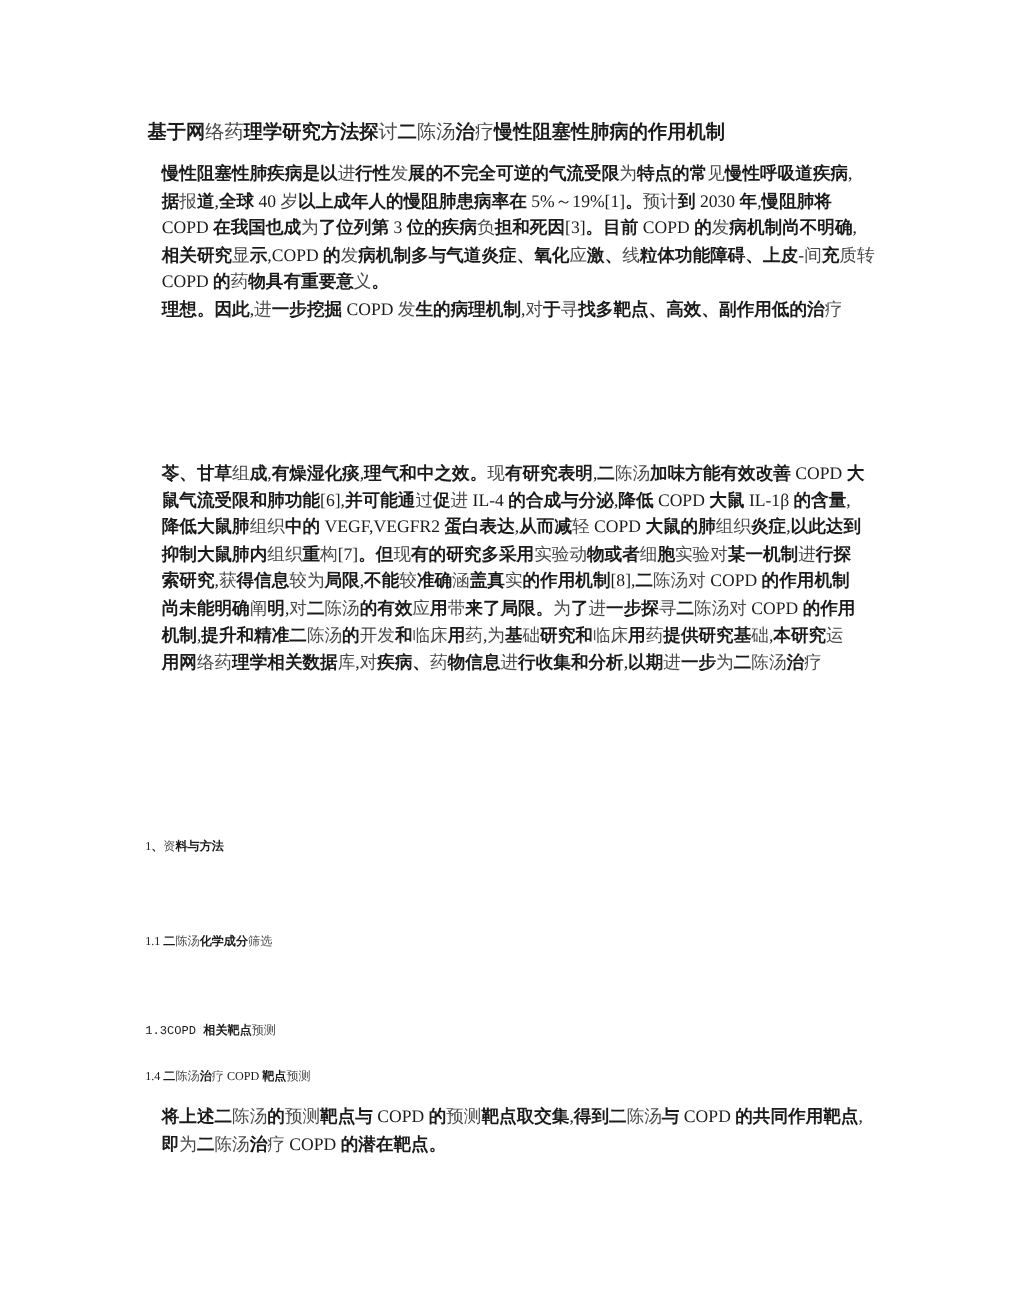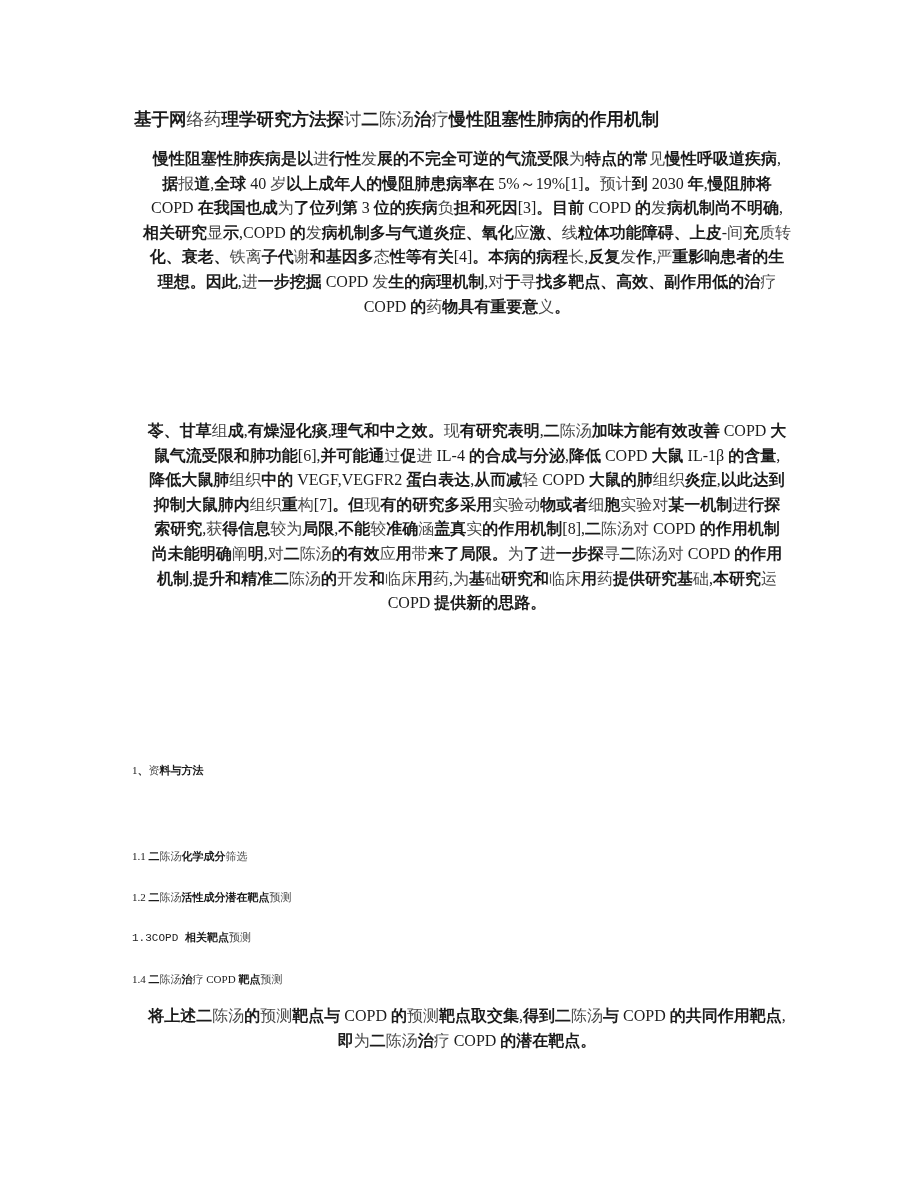--- a/index.html
+++ b/index.html
@@ -14,22 +14,22 @@
     background:var(--bg);
     overflow:hidden;
     font-family:"Liberation Serif","DejaVu Serif",serif;
     color:var(--text);
   }
   .title{
     position:absolute;left:134px;top:106px;margin:0;
     font-size:17.5px;font-weight:700;line-height:26px;white-space:pre;
   }
   .para{
-    position:absolute;left:132px;width:670px;
-    font-size:16px;font-weight:700;text-align:center;
+    position:absolute;left:147px;width:670px;
+    font-size:16px;font-weight:700;
   }
   .line{height:24.6px;line-height:24.6px;white-space:pre;}
   .heading{
     position:absolute;left:132px;margin:0;
     font-size:11px;font-weight:700;line-height:24.6px;white-space:pre;
   }
   .p1{top:147px;}
   .p2{top:419px;}
   .h-main{top:758px;}
   .h-s0{top:844px;}
@@ -46,41 +46,39 @@
 <body>
 
 <div class="page">
   <h1 class="title rich">基于网<span class="lt">络</span><span class="lt">药</span>理学研究方法探<span class="lt">讨</span>二<span class="lt">陈</span><span class="lt">汤</span>治<span class="lt">疗</span>慢性阻塞性肺病的作用机制</h1>
 
   <div class="para p1">
       <div class="line rich">慢性阻塞性肺疾病是以<span class="lt">进</span>行性<span class="lt">发</span>展的不完全可逆的气流受限<span class="lt">为</span>特点的常<span class="lt">见</span>慢性呼吸道疾病<span class="lat">,</span></div>
       <div class="line rich">据<span class="lt">报</span>道<span class="lat">,</span>全球<span class="lat"> </span><span class="lat">4</span><span class="lat">0</span><span class="lat"> </span><span class="lt">岁</span>以上成年人的慢阻肺患病率在<span class="lat"> </span><span class="lat">5</span><span class="lat">%</span><span class="lat">～</span><span class="lat">1</span><span class="lat">9</span><span class="lat">%</span><span class="lat">[</span><span class="lat">1</span><span class="lat">]</span>。<span class="lt">预</span><span class="lt">计</span>到<span class="lat"> </span><span class="lat">2</span><span class="lat">0</span><span class="lat">3</span><span class="lat">0</span><span class="lat"> </span>年<span class="lat">,</span>慢阻肺将</div>
       <div class="line rich"><span class="lat">C</span><span class="lat">O</span><span class="lat">P</span><span class="lat">D</span><span class="lat"> </span>在我国也成<span class="lt">为</span>了位列第<span class="lat"> </span><span class="lat">3</span><span class="lat"> </span>位的疾病<span class="lt">负</span>担和死因<span class="lat">[</span><span class="lat">3</span><span class="lat">]</span>。目前<span class="lat"> </span><span class="lat">C</span><span class="lat">O</span><span class="lat">P</span><span class="lat">D</span><span class="lat"> </span>的<span class="lt">发</span>病机制尚不明确<span class="lat">,</span></div>
       <div class="line rich">相关研究<span class="lt">显</span>示<span class="lat">,</span><span class="lat">C</span><span class="lat">O</span><span class="lat">P</span><span class="lat">D</span><span class="lat"> </span>的<span class="lt">发</span>病机制多与气道炎症、氧化<span class="lt">应</span>激、<span class="lt">线</span>粒体功能障碍、上皮<span class="lat">-</span><span class="lt">间</span>充<span class="lt">质</span><span class="lt">转</span></div>
-      <div class="line rich">化、衰老、<span class="lt">铁</span><span class="lt">离</span>子代<span class="lt">谢</span>和基因多<span class="lt">态</span>性等有关<span class="lat">[</span><span class="lat">4</span><span class="lat">]</span>。本病的病程<span class="lt">长</span><span class="lat">,</span>反复<span class="lt">发</span>作<span class="lat">,</span><span class="lt">严</span>重影响患者的生</div>
+      <div class="line rich"><span class="lat">C</span><span class="lat">O</span><span class="lat">P</span><span class="lat">D</span><span class="lat"> </span>的<span class="lt">药</span>物具有重要意<span class="lt">义</span>。</div>
       <div class="line rich">理想。因此<span class="lat">,</span><span class="lt">进</span>一步挖掘<span class="lat"> </span><span class="lat">C</span><span class="lat">O</span><span class="lat">P</span><span class="lat">D</span><span class="lat"> </span><span class="lt">发</span>生的病理机制<span class="lat">,</span><span class="lt">对</span>于<span class="lt">寻</span>找多靶点、高效、副作用低的治<span class="lt">疗</span></div>
-      <div class="line rich"><span class="lat">C</span><span class="lat">O</span><span class="lat">P</span><span class="lat">D</span><span class="lat"> </span>的<span class="lt">药</span>物具有重要意<span class="lt">义</span>。</div>
     </div>
 
   <div class="para p2">
       <div class="line rich">苓、甘草<span class="lt">组</span>成<span class="lat">,</span>有燥湿化痰<span class="lat">,</span>理气和中之效。<span class="lt">现</span>有研究表明<span class="lat">,</span>二<span class="lt">陈</span><span class="lt">汤</span>加味方能有效改善<span class="lat"> </span><span class="lat">C</span><span class="lat">O</span><span class="lat">P</span><span class="lat">D</span><span class="lat"> </span>大</div>
       <div class="line rich">鼠气流受限和肺功能<span class="lat">[</span><span class="lat">6</span><span class="lat">]</span><span class="lat">,</span>并可能通<span class="lt">过</span>促<span class="lt">进</span><span class="lat"> </span><span class="lat">I</span><span class="lat">L</span><span class="lat">-</span><span class="lat">4</span><span class="lat"> </span>的合成与分泌<span class="lat">,</span>降低<span class="lat"> </span><span class="lat">C</span><span class="lat">O</span><span class="lat">P</span><span class="lat">D</span><span class="lat"> </span>大鼠<span class="lat"> </span><span class="lat">I</span><span class="lat">L</span><span class="lat">-</span><span class="lat">1</span><span class="lat">β</span><span class="lat"> </span>的含量<span class="lat">,</span></div>
       <div class="line rich">降低大鼠肺<span class="lt">组</span><span class="lt">织</span>中的<span class="lat"> </span><span class="lat">V</span><span class="lat">E</span><span class="lat">G</span><span class="lat">F</span><span class="lat">,</span><span class="lat">V</span><span class="lat">E</span><span class="lat">G</span><span class="lat">F</span><span class="lat">R</span><span class="lat">2</span><span class="lat"> </span>蛋白表达<span class="lat">,</span>从而减<span class="lt">轻</span><span class="lat"> </span><span class="lat">C</span><span class="lat">O</span><span class="lat">P</span><span class="lat">D</span><span class="lat"> </span>大鼠的肺<span class="lt">组</span><span class="lt">织</span>炎症<span class="lat">,</span>以此达到</div>
       <div class="line rich">抑制大鼠肺内<span class="lt">组</span><span class="lt">织</span>重<span class="lt">构</span><span class="lat">[</span><span class="lat">7</span><span class="lat">]</span>。但<span class="lt">现</span>有的研究多采用<span class="lt">实</span><span class="lt">验</span><span class="lt">动</span>物或者<span class="lt">细</span>胞<span class="lt">实</span><span class="lt">验</span><span class="lt">对</span>某一机制<span class="lt">进</span>行探</div>
       <div class="line rich">索研究<span class="lat">,</span><span class="lt">获</span>得信息<span class="lt">较</span><span class="lt">为</span>局限<span class="lat">,</span>不能<span class="lt">较</span>准确<span class="lt">涵</span>盖真<span class="lt">实</span>的作用机制<span class="lat">[</span><span class="lat">8</span><span class="lat">]</span><span class="lat">,</span>二<span class="lt">陈</span><span class="lt">汤</span><span class="lt">对</span><span class="lat"> </span><span class="lat">C</span><span class="lat">O</span><span class="lat">P</span><span class="lat">D</span><span class="lat"> </span>的作用机制</div>
       <div class="line rich">尚未能明确<span class="lt">阐</span>明<span class="lat">,</span><span class="lt">对</span>二<span class="lt">陈</span><span class="lt">汤</span>的有效<span class="lt">应</span>用<span class="lt">带</span>来了局限。<span class="lt">为</span>了<span class="lt">进</span>一步探<span class="lt">寻</span>二<span class="lt">陈</span><span class="lt">汤</span><span class="lt">对</span><span class="lat"> </span><span class="lat">C</span><span class="lat">O</span><span class="lat">P</span><span class="lat">D</span><span class="lat"> </span>的作用</div>
       <div class="line rich">机制<span class="lat">,</span>提升和精准二<span class="lt">陈</span><span class="lt">汤</span>的<span class="lt">开</span><span class="lt">发</span>和<span class="lt">临</span><span class="lt">床</span>用<span class="lt">药</span><span class="lat">,</span><span class="lt">为</span>基<span class="lt">础</span>研究和<span class="lt">临</span><span class="lt">床</span>用<span class="lt">药</span>提供研究基<span class="lt">础</span><span class="lat">,</span>本研究<span class="lt">运</span></div>
-      <div class="line rich"><span class="lat">C</span><span class="lat">O</span><span class="lat">P</span><span class="lat">D</span><span class="lat"> </span>提供新的思路。</div>
+      <div class="line rich">用网<span class="lt">络</span><span class="lt">药</span>理学相关数据<span class="lt">库</span><span class="lat">,</span><span class="lt">对</span>疾病、<span class="lt">药</span>物信息<span class="lt">进</span>行收集和分析<span class="lat">,</span>以期<span class="lt">进</span>一步<span class="lt">为</span>二<span class="lt">陈</span><span class="lt">汤</span>治<span class="lt">疗</span></div>
     </div>
 
   <div class="heading h-main rich"><span class="lat">1</span>、<span class="lt">资</span>料与方法</div>
 
   <div class="heading h-s0 rich"><span class="lat">1</span><span class="lat">.</span><span class="lat">1</span><span class="lat"> </span>二<span class="lt">陈</span><span class="lt">汤</span>化学成分<span class="lt">筛</span><span class="lt">选</span></div>
 
-  <div class="heading h-s1 rich"><span class="lat">1</span><span class="lat">.</span><span class="lat">2</span><span class="lat"> </span>二<span class="lt">陈</span><span class="lt">汤</span>活性成分潜在靶点<span class="lt">预</span><span class="lt">测</span></div>
 
   <div class="heading h-s2 rich"><span class="lat">1</span><span class="lat">.</span><span class="lat">3</span><span class="lat">C</span><span class="lat">O</span><span class="lat">P</span><span class="lat">D</span><span class="lat"> </span>相关靶点<span class="lt">预</span><span class="lt">测</span></div>
 
   <div class="heading h-s3 rich"><span class="lat">1</span><span class="lat">.</span><span class="lat">4</span><span class="lat"> </span>二<span class="lt">陈</span><span class="lt">汤</span>治<span class="lt">疗</span><span class="lat"> </span><span class="lat">C</span><span class="lat">O</span><span class="lat">P</span><span class="lat">D</span><span class="lat"> </span>靶点<span class="lt">预</span><span class="lt">测</span></div>
 
   <div class="para p3">
       <div class="line rich">将上述二<span class="lt">陈</span><span class="lt">汤</span>的<span class="lt">预</span><span class="lt">测</span>靶点与<span class="lat"> </span><span class="lat">C</span><span class="lat">O</span><span class="lat">P</span><span class="lat">D</span><span class="lat"> </span>的<span class="lt">预</span><span class="lt">测</span>靶点取交集<span class="lat">,</span>得到二<span class="lt">陈</span><span class="lt">汤</span>与<span class="lat"> </span><span class="lat">C</span><span class="lat">O</span><span class="lat">P</span><span class="lat">D</span><span class="lat"> </span>的共同作用靶点<span class="lat">,</span></div>
       <div class="line rich">即<span class="lt">为</span>二<span class="lt">陈</span><span class="lt">汤</span>治<span class="lt">疗</span><span class="lat"> </span><span class="lat">C</span><span class="lat">O</span><span class="lat">P</span><span class="lat">D</span><span class="lat"> </span>的潜在靶点。</div>
     </div>
 </div>

